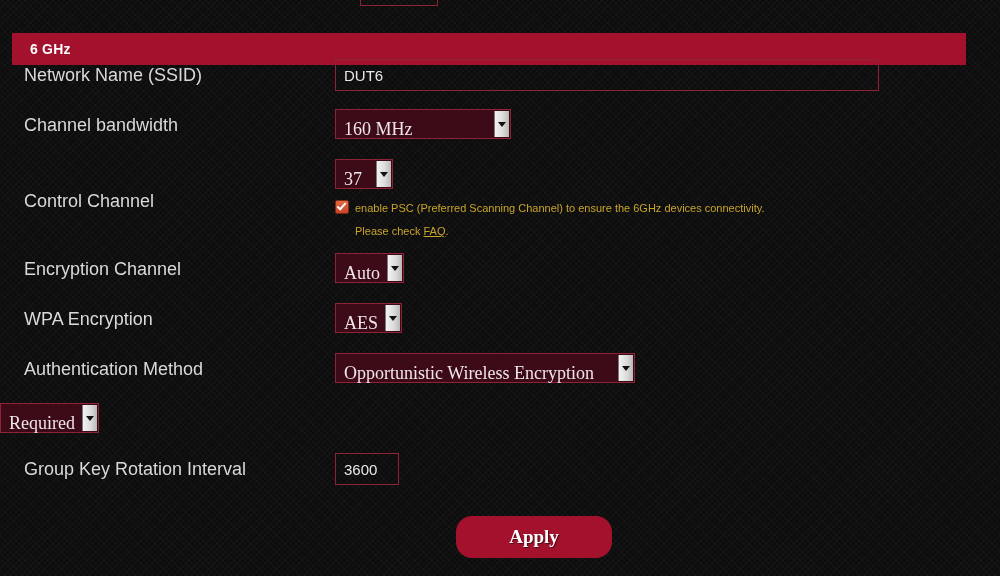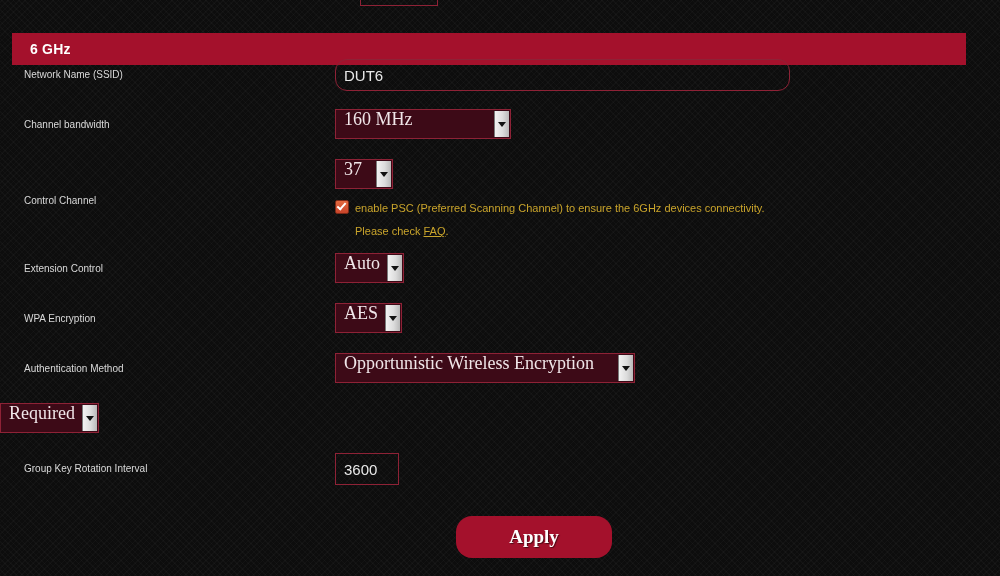--- a/index.html
+++ b/index.html
@@ -53,21 +53,21 @@
     position: relative;
     display: flex;
     align-items: flex-start;
     min-height: 50px;
   }
   .row-label {
     width: 335px;
     padding-left: 24px;
     padding-top: 18px;
     color: #d9d9d9;
-    font-size: 10px;
+    font-size: 18px;
     line-height: 16px;
     flex: 0 0 335px;
   }
   .row-label.tall { padding-top: 44px; }
   .row-field {
     flex: 1 1 auto;
     padding-top: 10px;
   }
 
   
@@ -75,27 +75,27 @@
     background: transparent;
     border: 1px solid #8e2236;
     color: #e8e8e8;
     font-family: "Liberation Sans", sans-serif;
     font-size: 15px;
     height: 32px;
     padding: 0 8px;
     outline: none;
     display: block;
   }
-  .text-input.ssid { width: 455px; border-radius: 12px; }
+  .text-input.ssid { width: 544px; }
   .text-input.gkri  { width: 64px; }
 
   
   .select {
     display: inline-flex;
-    align-items: flex-start;
+    align-items: flex-end;
     height: 30px;
     background: #3d0a17;
     border: 1px solid #8e2236;
     vertical-align: top;
     position: relative;
   }
   .select-value {
     display: flex;
     align-items: center;
     padding: 0 7px 0 8px;
@@ -234,21 +234,21 @@
         </span>
         <span class="psc-text">
           <span>enable PSC (Preferred Scanning Channel) to ensure the 6GHz devices connectivity.</span><br>
           <span>Please check </span><a class="faq-link" href="#">FAQ</a><span>.</span>
         </span>
       </div>
     </div>
   </div>
 
   <div class="row">
-    <div class="row-label">Extension Control</div>
+    <div class="row-label">Encryption Channel</div>
     <div class="row-field">
       <div class="select w-ext">
         <span class="select-value">Auto</span>
         <span class="select-arrow">
           <span class="caret"></span>
         </span>
       </div>
     </div>
   </div>
 

